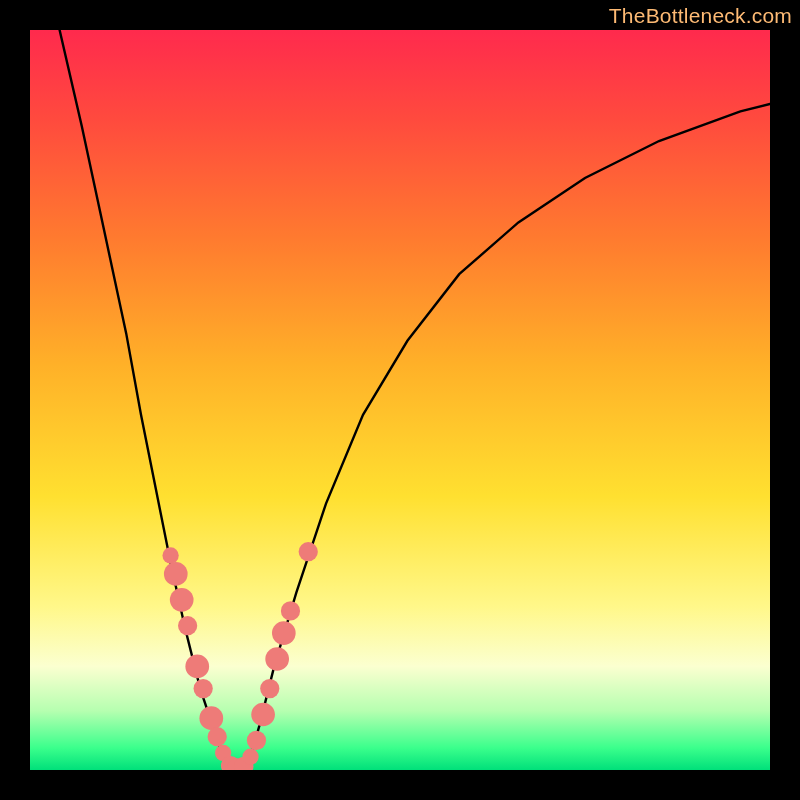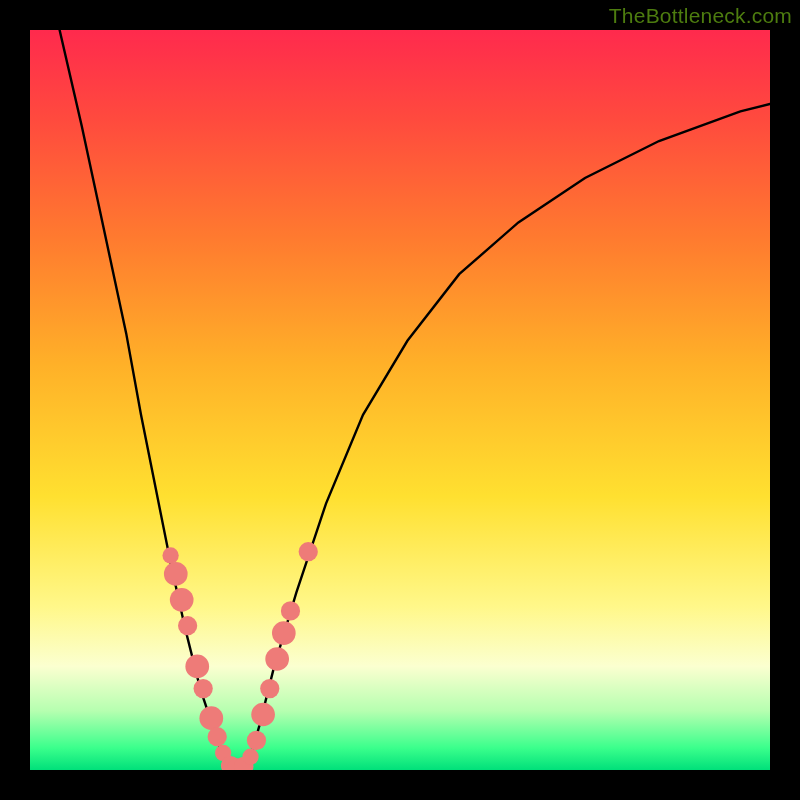--- a/index.html
+++ b/index.html
@@ -37,21 +37,21 @@
       #fbffd0 86%,
       #b6ffb0 92%,
       #3bff8c 97%,
       #00e07a 100%
     );
   }
   .watermark {
     position: absolute;
     top: 4px;
     right: 8px;
-    color: #4d7c0f;
+    color: #fdba74;
     font-size: 21px;
     font-weight: 500;
     letter-spacing: 0.2px;
     user-select: none;
   }
   svg.curves {
     position: absolute;
     top: 0;
     left: 0;
     width: 740px;

